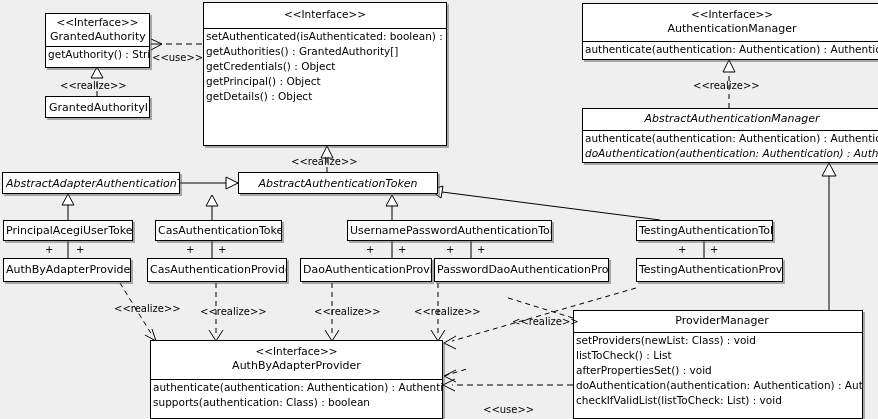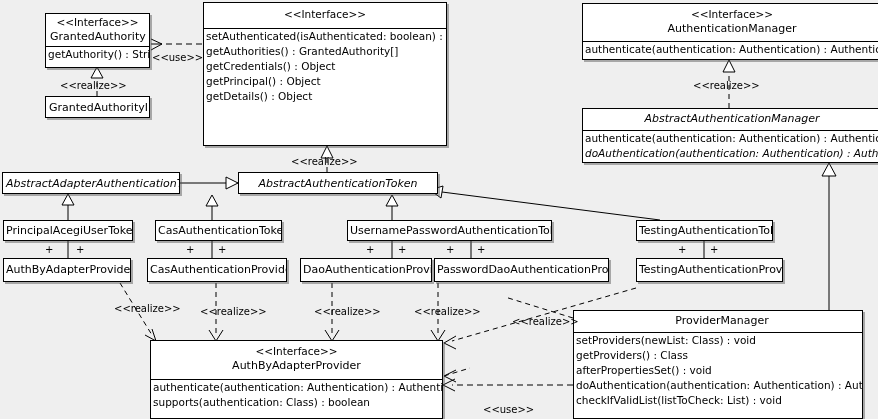--- a/index.html
+++ b/index.html
@@ -286,21 +286,21 @@
     </div>
   </div>
 
   <div class="uml-box" style="left:573px; top:310px; width:290px; height:109px;">
     <div class="hdr" style="padding-top:2px;margin-left:8px;">
       <div class="cname">ProviderManager</div>
     </div>
     <div class="divider" style="margin-top:2px;"></div>
     <div class="members">
       <div class="member">setProviders(newList: Class) : void</div>
-      <div class="member">getProviders() : Class</div>
+      <div class="member">listToCheck() : List</div>
       <div class="member">afterPropertiesSet() : void</div>
       <div class="member">doAuthentication(authentication: Authentication) : Authentication</div>
       <div class="member">checkIfValidList(listToCheck: List) : void</div>
     </div>
   </div>
 
   <div class="edge-label" style="left:152px; top:52px;">&lt;&lt;use&gt;&gt;</div>
 
   <div class="edge-label" style="left:60px; top:80px;">&lt;&lt;realize&gt;&gt;</div>
 

